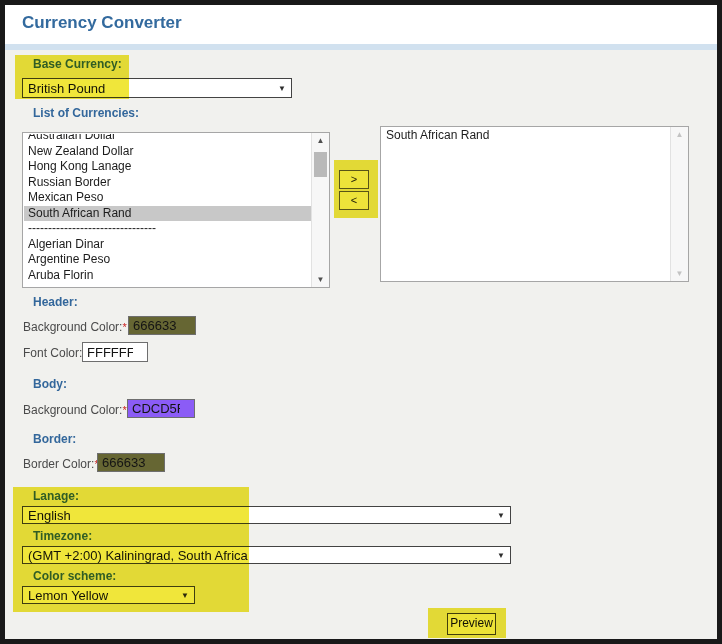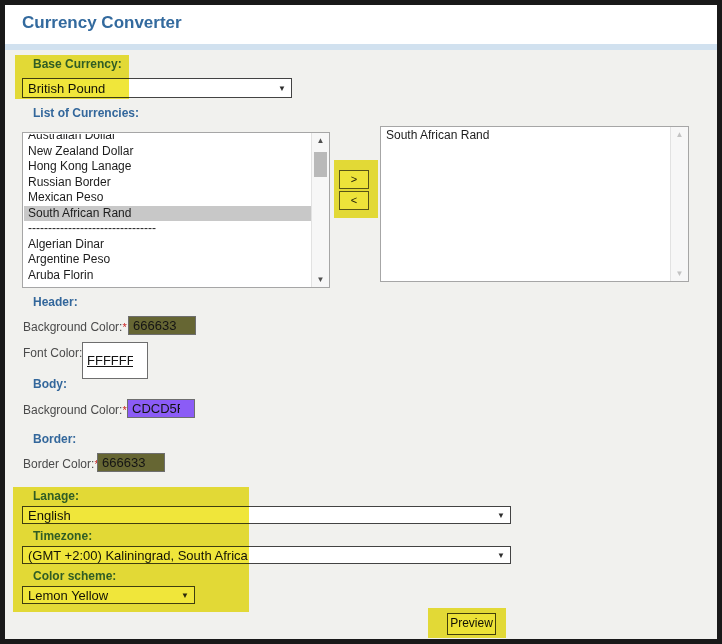--- a/index.html
+++ b/index.html
@@ -109,21 +109,21 @@
   </div>
 
   <div class="lbl-blue" style="left:23px;top:295px;">Header:</div>
   <div class="lbl-dark" style="left:23px;top:320px;">
     <span>Background Color:</span><span class="req">*</span>
   </div>
   <input class="tinput" style="left: 128px; top: 316px; width: 68px; height: 19px; background: rgb(102, 102, 51);" readonly="" value="666633">
   <div class="lbl-dark" style="left:23px;top:346px;">
     <span>Font Color:</span><span class="req">*</span>
   </div>
-  <input class="tinput" style="left: 82px; top: 342px; width: 66px; height: 37px; background: rgb(255, 255, 255); text-decoration: underline;" readonly="" value="FFFFFF">
+  <input class="tinput" style="left: 82px; top: 342px; width: 66px; height: 20px; background: rgb(255, 255, 255);" readonly="" value="FFFFFF">
 
   <div class="lbl-blue" style="left:23px;top:377px;">Body:</div>
   <div class="lbl-dark" style="left:23px;top:403px;">
     <span>Background Color:</span><span class="req">*</span>
   </div>
   <input class="tinput" style="left: 127px; top: 399px; width: 68px; height: 19px; background: #8b5cf6;" readonly="" value="CDCD5F">
 
   <div class="lbl-blue" style="left:23px;top:432px;">Border:</div>
   <div class="lbl-dark" style="left:23px;top:457px;">
     <span>Border Color:</span><span class="req">*</span>

